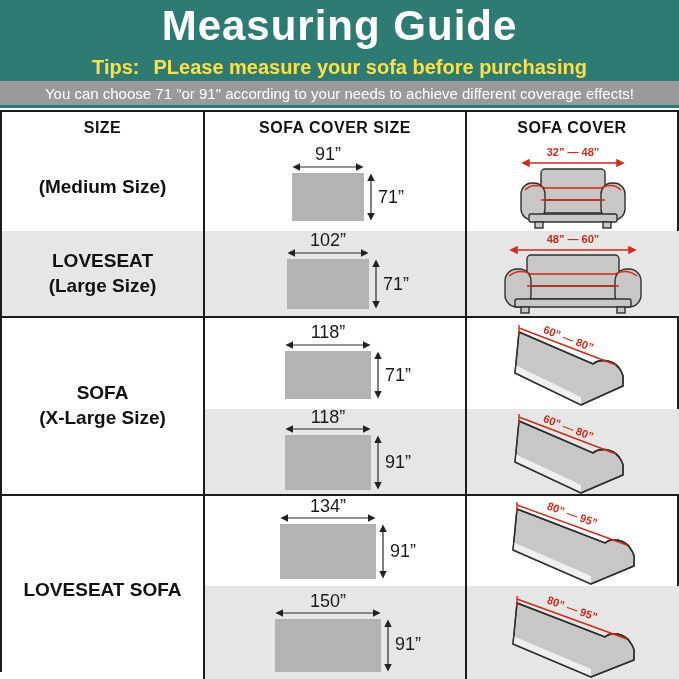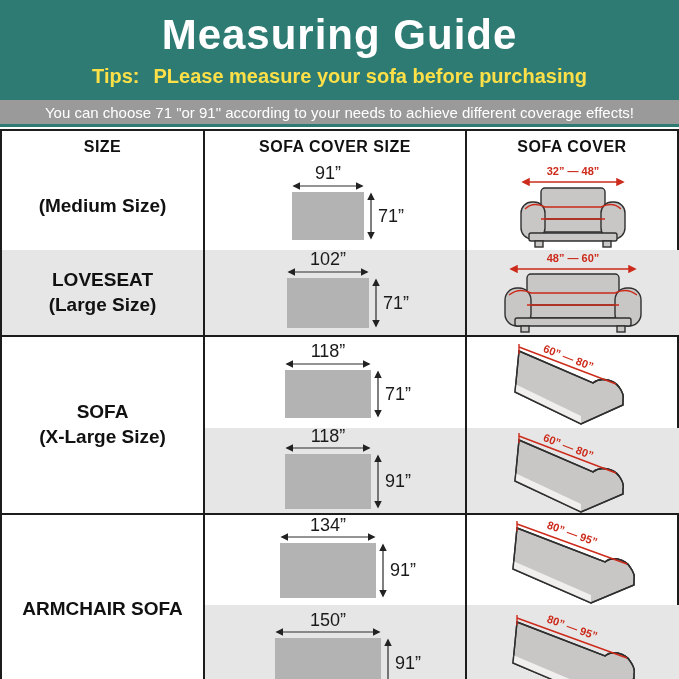--- a/index.html
+++ b/index.html
@@ -1,20 +1,20 @@
 <!DOCTYPE html>
 <html style="--teal: #2e7b73; --notice-gray: #9a9a9a; --row-gray: #e6e6e6; --cover-gray: #b3b3b3; --sofa-gray: #c9c7c5; --line-dark: #1c1c1c; --red: #cc2a1a;"><head>
 <meta charset="utf-8">
 <style>
   * { margin:0; padding:0; box-sizing:border-box; }
   html,body { width:679px; height:679px; overflow:hidden; background:#fff;
               font-family:"Liberation Sans", sans-serif; }
 
   
-  .hero { height:100px; background:var(--teal); display:flex; flex-direction:column;
+  .hero { height:81px; background:var(--teal); display:flex; flex-direction:column;
           align-items:center; justify-content:center; }
   .hero h1 { color:#fff; font-size:42px; font-weight:700; letter-spacing:1px; line-height:1; margin-top:2px; }
   .tips { color:#fde047; font-size:20px; font-weight:700; margin-top:9px; }
   .tips .tips-label { margin-right:14px; }
 
   
   .notice { height:27px; background:var(--notice-gray); border-bottom:3px solid var(--teal);
             color:#fff; font-size:15px; display:flex; align-items:center; justify-content:center; }
 
   
@@ -203,21 +203,21 @@
             <line class="rline" x1="52" y1="5" x2="52" y2="15"></line>
             <line class="rline" x1="52" y1="8" x2="149" y2="45"></line>
             <text class="range-label" text-anchor="middle" transform="translate(100,22) rotate(21)">60” — 80”</text>
           </svg>
         </div>
       </div>
     </div>
 
     <div class="trow row-oversize">
       <div class="cell size-cell">
-        <div class="size-name">ARMCHAIR SOFA</div>
+        <div class="size-name">LOVESEAT SOFA</div>
       </div>
       <div class="cell split">
         <div class="sub sub-top">
           <svg width="260" height="90" viewBox="0 0 260 90">
             <text class="dim-label" x="123" y="16" text-anchor="middle">134”</text>
             <line class="dline" x1="77" y1="22" x2="169" y2="22" marker-start="url(#ab)" marker-end="url(#ab)"></line>
             <rect class="cover-rect" x="75" y="28" width="96" height="55"></rect>
             <line class="dline" x1="178" y1="30" x2="178" y2="81" marker-start="url(#ab)" marker-end="url(#ab)"></line>
             <text class="dim-label" x="185" y="61">91”</text>
           </svg>

